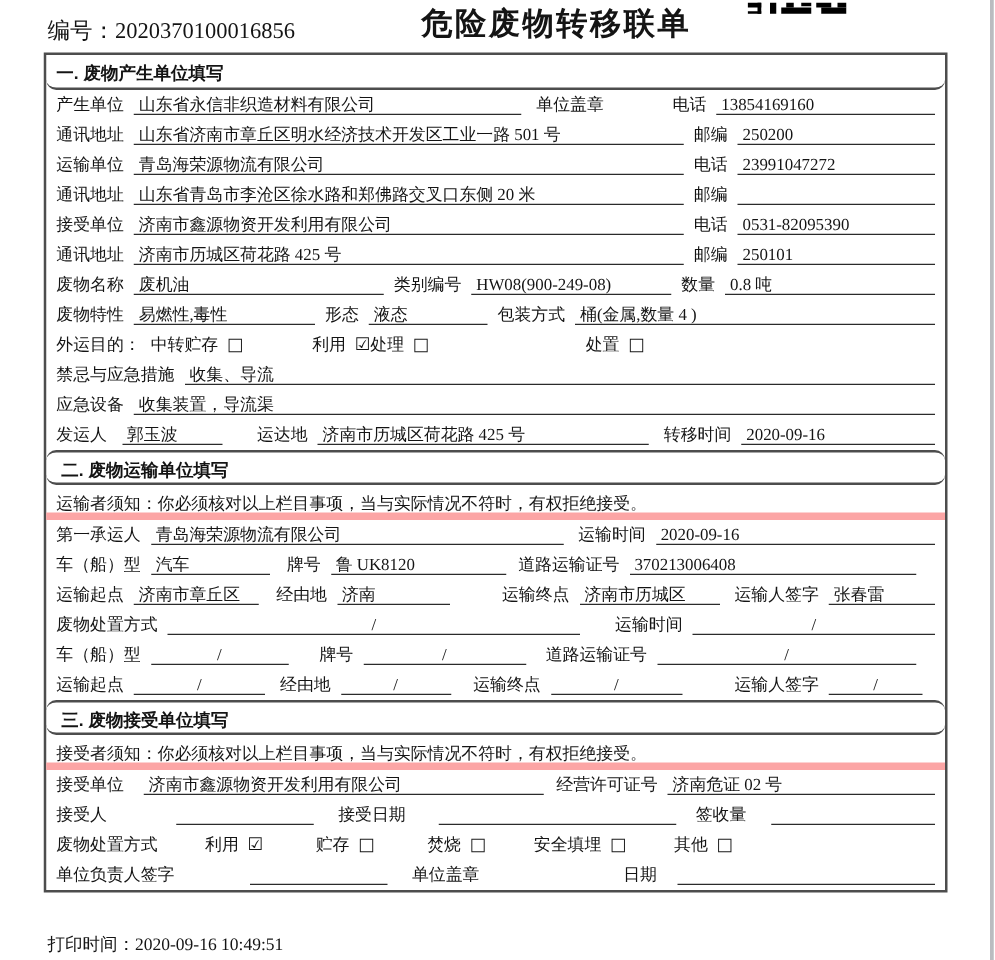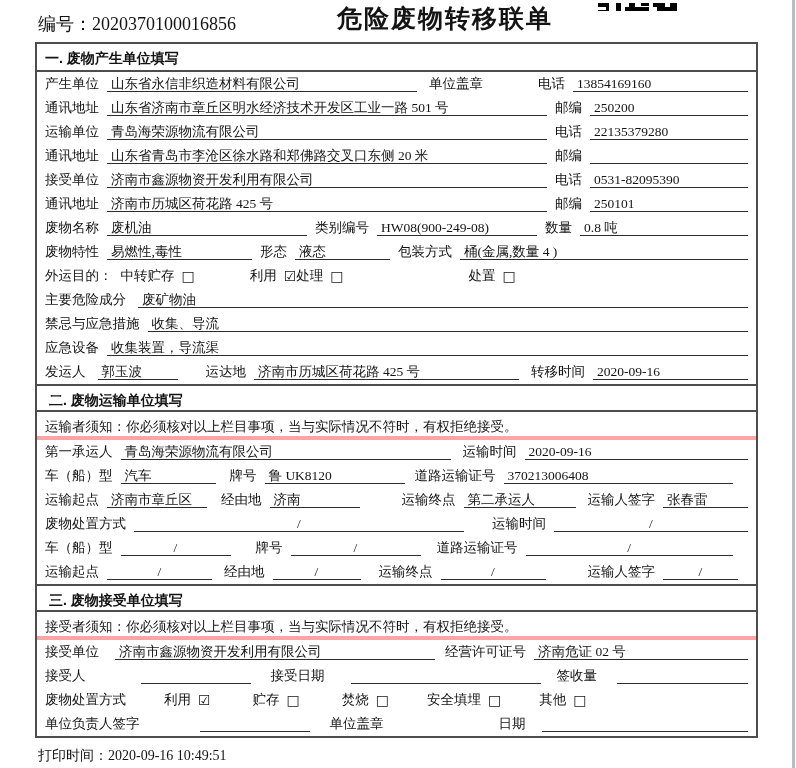--- a/index.html
+++ b/index.html
@@ -15,23 +15,23 @@
   .doc-title  { position:absolute; left:445px; top:2px; transform:translateX(-50%);
                 font-size:25px; font-weight:bold; letter-spacing:2px; white-space:nowrap;
                 font-family:"Liberation Sans","DejaVu Sans",sans-serif; }
   .qr-frag { position:absolute; left:598px; top:0; width:110px; height:11px; overflow:hidden; }
 
   
   .sheet { position:absolute; left:35px; top:42px; width:723px; box-sizing:border-box;
            border:2px solid #4d4d4d; background:#fff; }
   .sec-h { font-family:"Liberation Sans","DejaVu Sans",sans-serif; font-weight:bold;
            font-size:14px; padding:6px 8px 5px; border-bottom:2px solid #4d4d4d; height:28px;
-           box-sizing:border-box; }
+           box-sizing:border-box;border-radius:8px; }
   .sec-h.bt { border-top:2px solid #4d4d4d;padding-left:12px; }
-  .note { font-size:13.5px; padding:6px 8px; border-bottom:4px solid #fca5a5; height:28px; box-sizing:border-box; }
+  .note { font-size:13.5px; padding:6px 8px; border-bottom:6px solid #fca5a5; height:28px; box-sizing:border-box; }
 
   .row { display:flex; align-items:flex-end; padding:0 8px 4px; height:24px; box-sizing:border-box;
          font-size:13.5px; white-space:nowrap; }
   .lbl { flex-shrink:0; line-height:17px;text-align:right; }
   .val { border-bottom:1px solid #2b2b2b; margin-left:8px; padding:0 4px; height:17px; line-height:17px;
          overflow:hidden; flex-shrink:0; box-sizing:border-box;margin-top:32px; }
   .val.f { flex:1 1 auto; }
   .c { text-align:center; }
   .opt { display:inline-flex; align-items:flex-end; gap:7px; line-height:17px; }
   .box { font-family:"DejaVu Sans","Liberation Sans",sans-serif; font-size:14px; line-height:16px; }
@@ -90,21 +90,21 @@
     <span class="lbl">通讯地址</span>
     <span class="val w440">山东省济南市章丘区明水经济技术开发区工业一路 501 号</span>
     <span class="lbl ml8">邮编</span>
     <span class="val f">250200</span>
   </div>
 
   <div class="row">
     <span class="lbl">运输单位</span>
     <span class="val w440">青岛海荣源物流有限公司</span>
     <span class="lbl ml8">电话</span>
-    <span class="val f">22135379280</span>
+    <span class="val f">23991047272</span>
   </div>
 
   <div class="row">
     <span class="lbl">通讯地址</span>
     <span class="val w440">山东省青岛市李沧区徐水路和郑佛路交叉口东侧 20 米</span>
     <span class="lbl ml8">邮编</span>
     <span class="val f"></span>
   </div>
 
   <div class="row">
@@ -152,24 +152,20 @@
     <span class="opt ml82">
       <span>处理</span>
       <span class="box">□</span>
     </span>
     <span class="opt ml125">
       <span>处置</span>
       <span class="box">□</span>
     </span>
   </div>
 
-  <div class="row">
-    <span class="lbl">主要危险成分</span>
-    <span class="val f ml12">废矿物油</span>
-  </div>
 
   <div class="row">
     <span class="lbl">禁忌与应急措施</span>
     <span class="val f">收集、导流</span>
   </div>
 
   <div class="row">
     <span class="lbl">应急设备</span>
     <span class="val f">收集装置，导流渠</span>
   </div>
@@ -201,21 +197,21 @@
     <span class="lbl ml10">道路运输证号</span>
     <span class="val f mr15">370213006408</span>
   </div>
 
   <div class="row">
     <span class="lbl">运输起点</span>
     <span class="val w100">济南市章丘区</span>
     <span class="lbl ml14">经由地</span>
     <span class="val w90">济南</span>
     <span class="lbl ml42">运输终点</span>
-    <span class="val w112">第二承运人</span>
+    <span class="val w112">济南市历城区</span>
     <span class="lbl ml12">运输人签字</span>
     <span class="val f">张春雷</span>
   </div>
 
   <div class="row">
     <span class="lbl">废物处置方式</span>
     <span class="val w330 c">/</span>
     <span class="lbl ml28">运输时间</span>
     <span class="val f c">/</span>
   </div>

